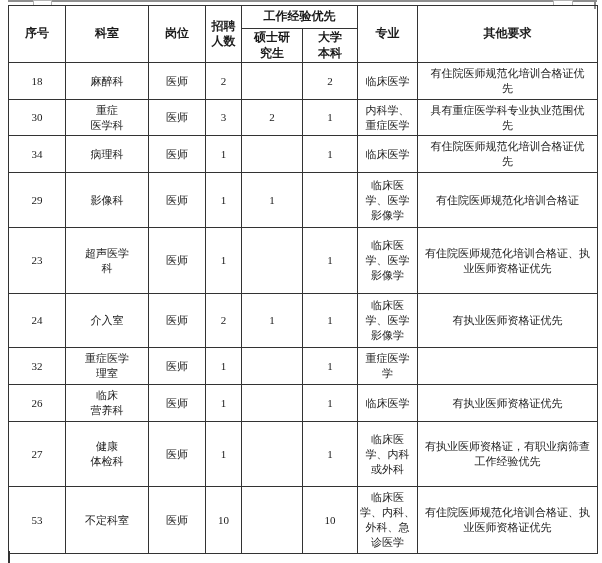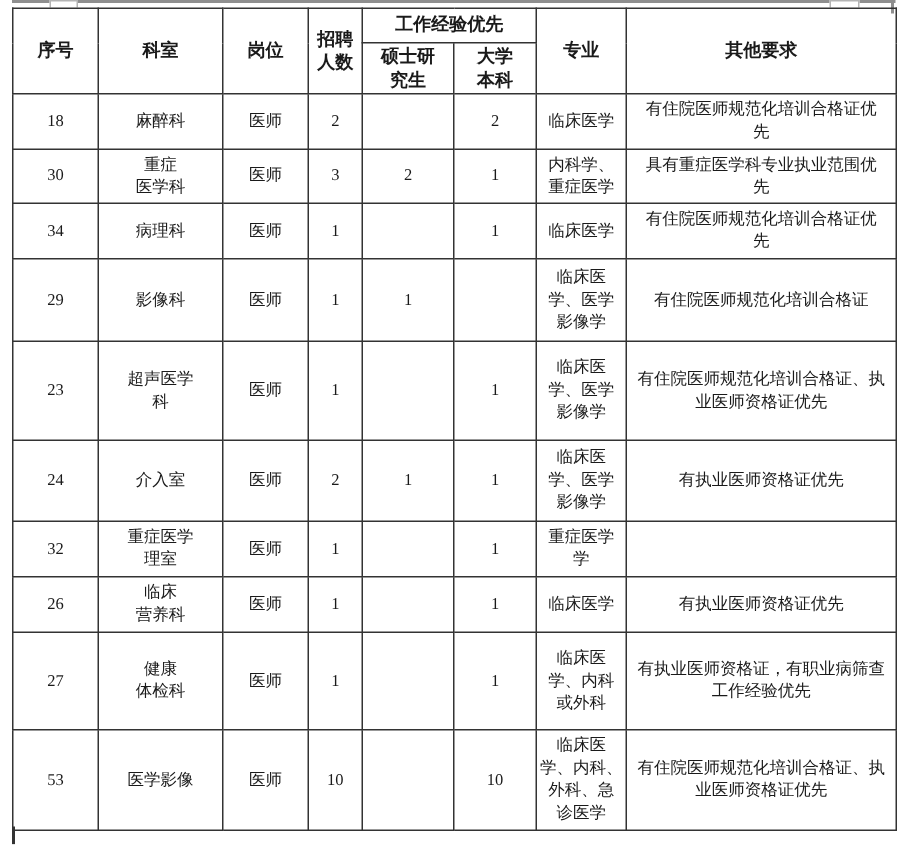--- a/index.html
+++ b/index.html
@@ -235,21 +235,21 @@
       <td>1</td>
       <td>临床医
 学、内科
 或外科</td>
       <td class="req">有执业医师资格证，有职业病筛查
 工作经验优先</td>
     </tr>
 
     <tr style="height:67px">
       <td>53</td>
-      <td>医学影像</td>
+      <td>不定科室</td>
       <td>医师</td>
       <td>10</td>
       <td></td>
       <td>10</td>
       <td>临床医
 学、内科、
 外科、急
 诊医学</td>
       <td class="req">有住院医师规范化培训合格证、执
 业医师资格证优先</td>

